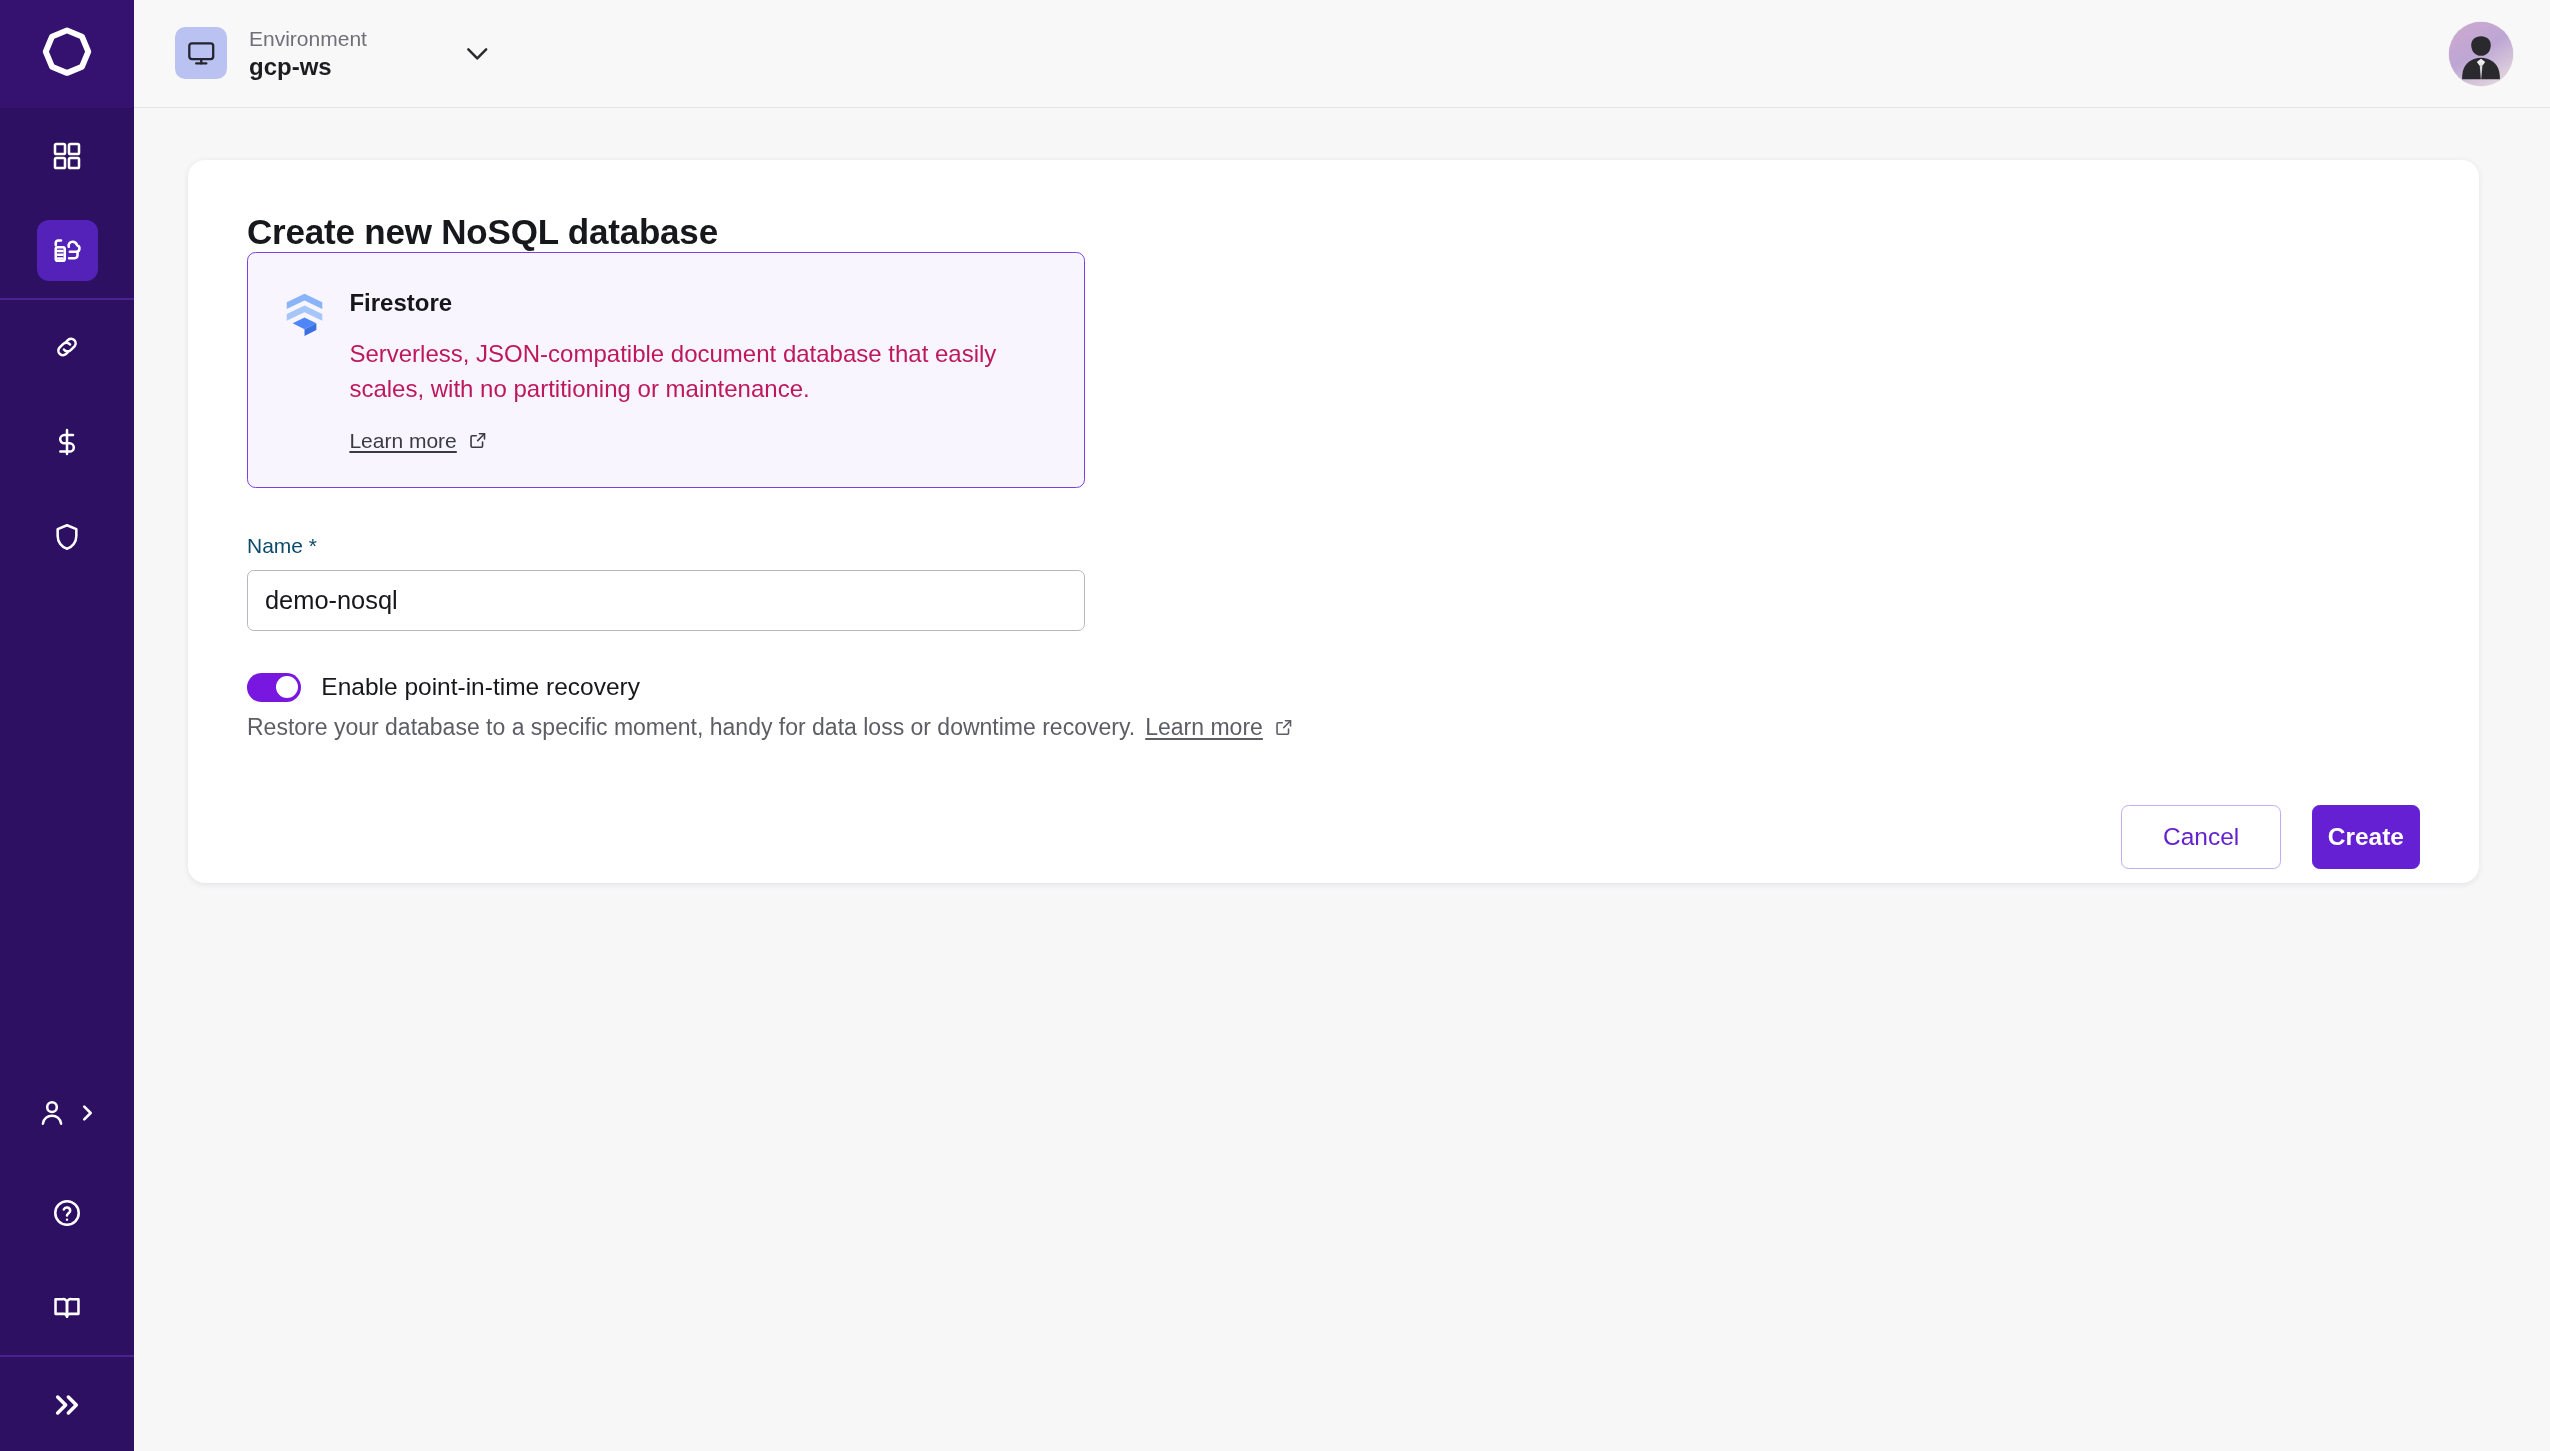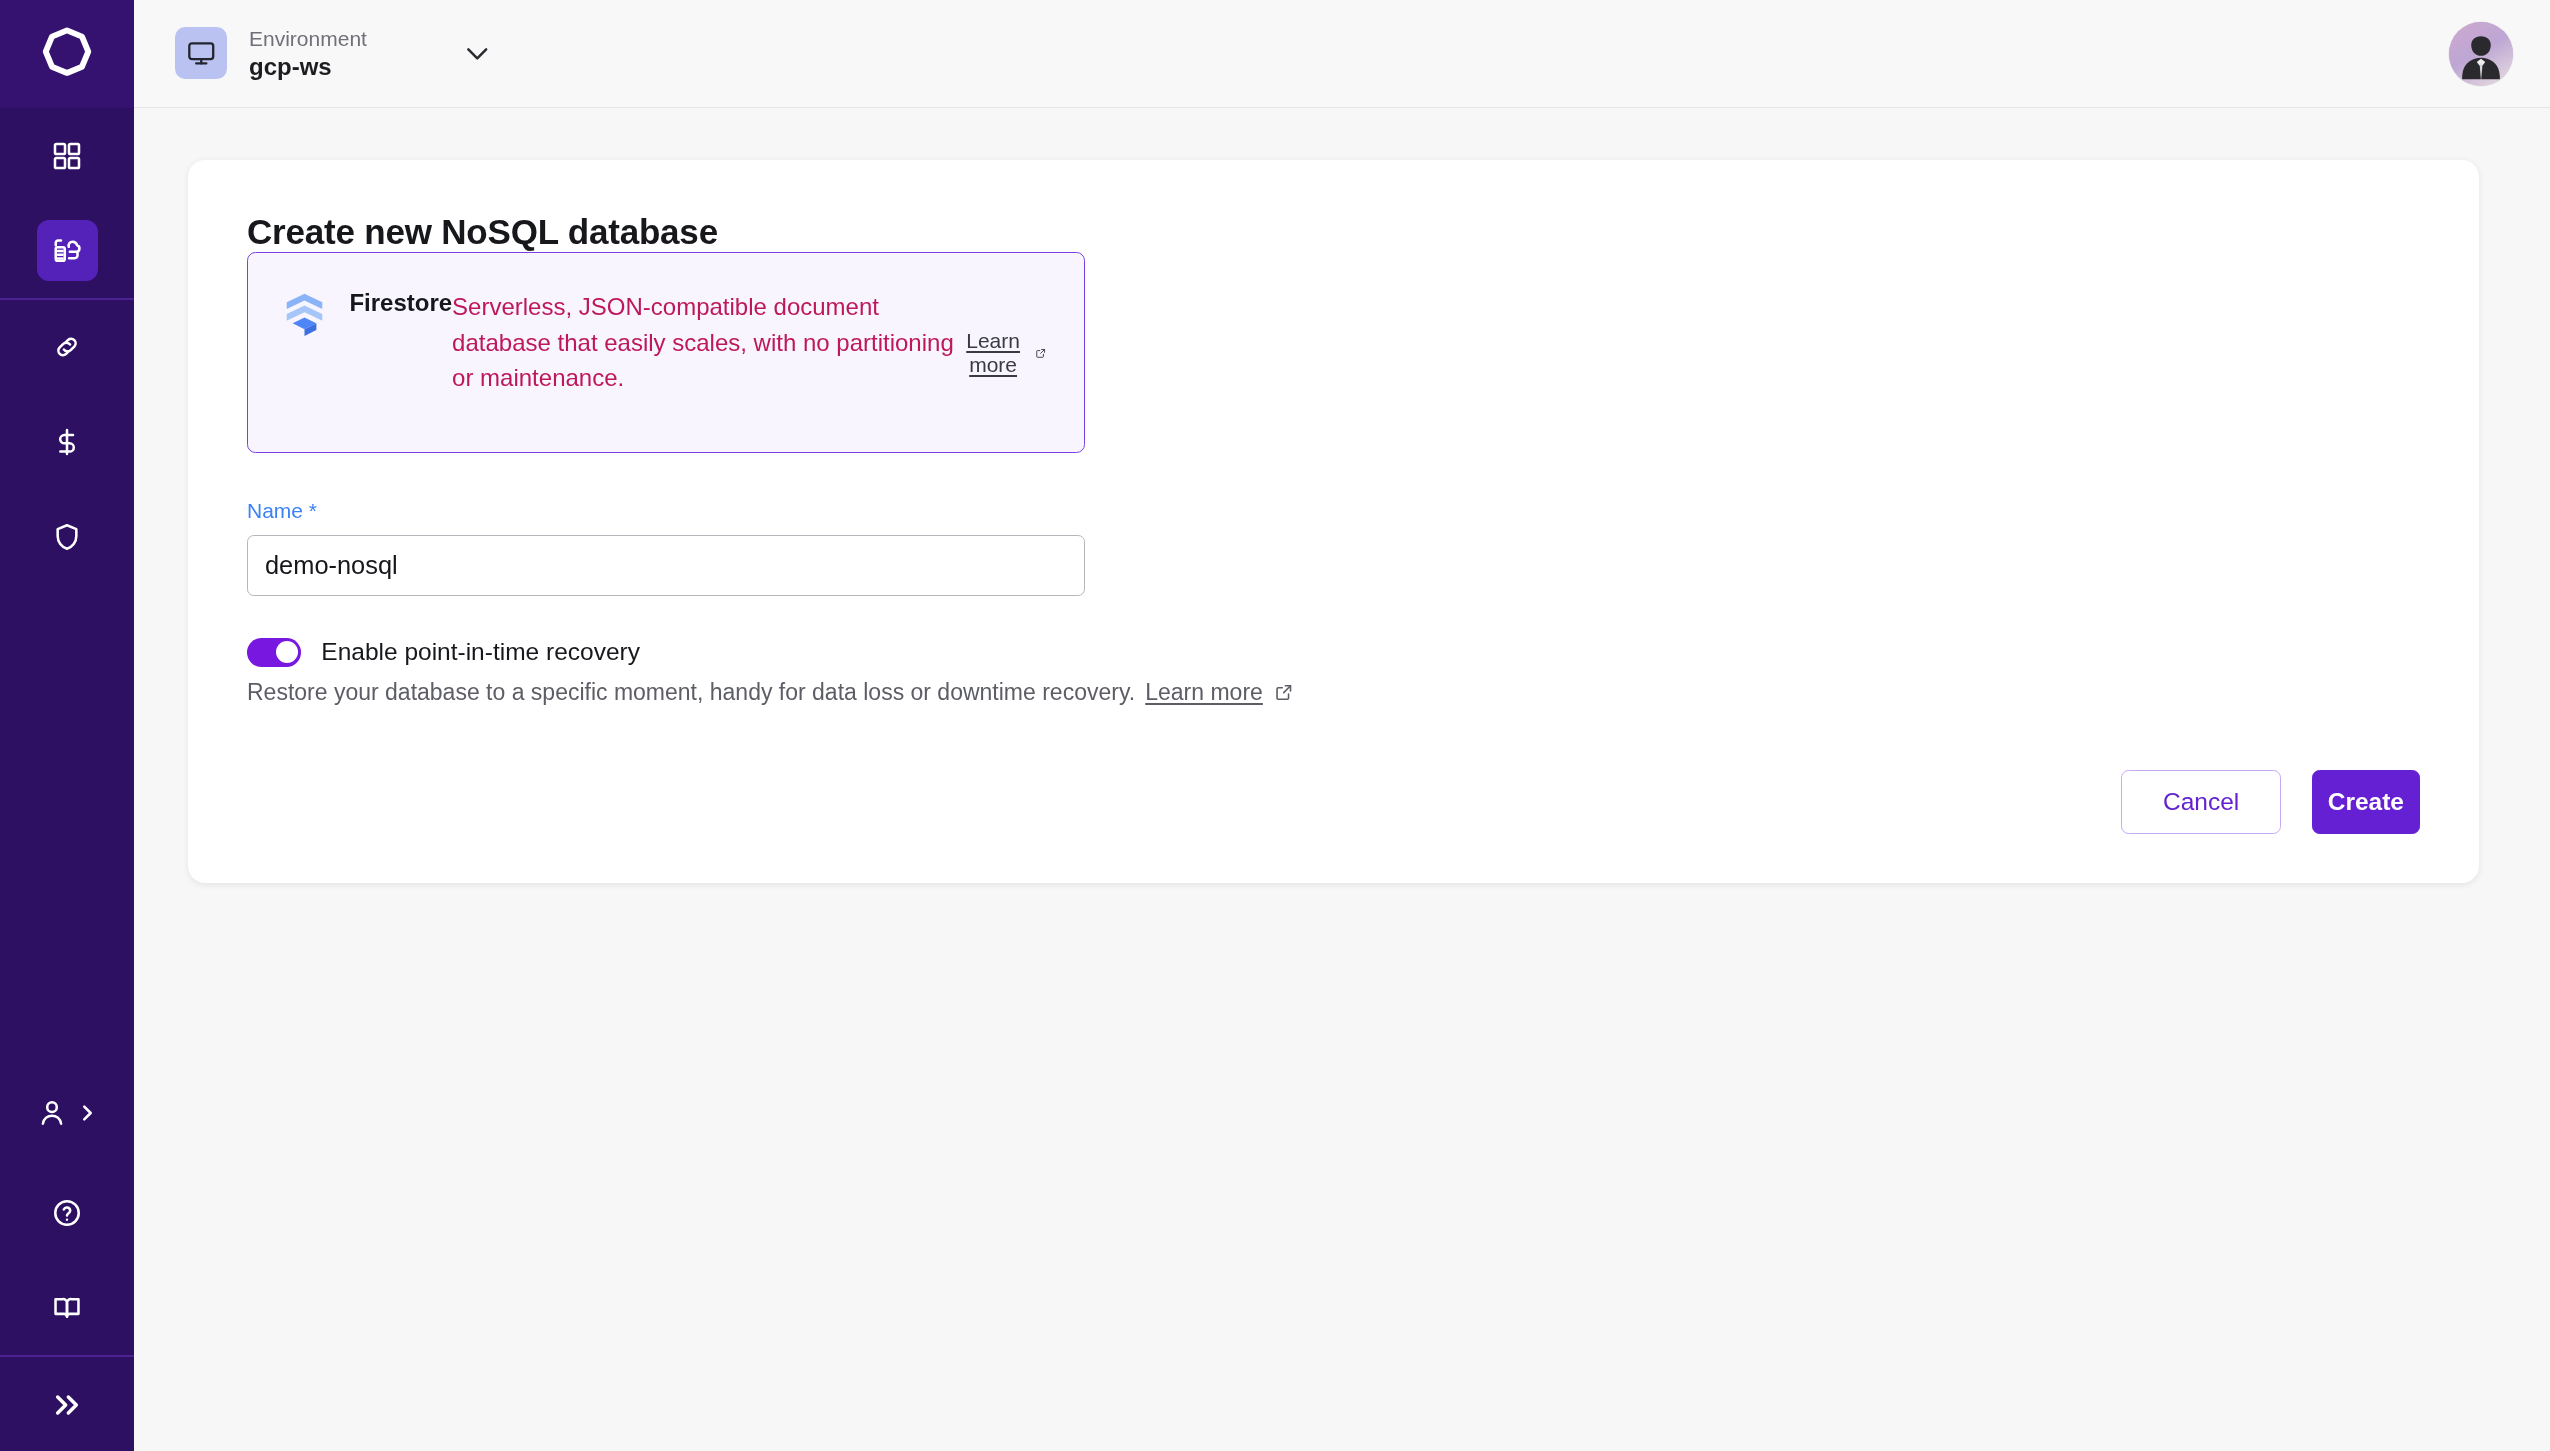--- a/index.html
+++ b/index.html
@@ -172,21 +172,21 @@
     border-radius: 8.5px;
     background: #f8f5ff;
     padding: 36px 37px 34px 37px;
     display: flex;
     gap: 25.4px;
     cursor: pointer;
   }
 
   .product-icon { flex: 0 0 auto; padding-top: 3.4px; }
 
-  .product-body { display: flex; flex-direction: row; }
+  .product-body { display: flex; flex-direction: column; }
 
   .product-name {
     font-size: 24px;
     font-weight: 700;
     color: #16171b;
     margin-bottom: 18.6px;
   }
 
   .product-desc {
     font-size: 24px;
@@ -208,21 +208,21 @@
     color: #3a3b41;
     text-decoration: underline;
     text-underline-offset: 3.4px;
   }
   .link-row svg { display: block; color: #3a3b41; }
 
   
   .field { margin-top: 46px; width: 838px; }
   .field-label {
     font-size: 21px;
-    color: #3b82f6;
+    color: #0c4a6e;
     margin-bottom: 12px;
   }
   .text-input {
     width: 838px;
     height: 61px;
     border: 1.7px solid #b6b7bd;
     border-radius: 6.8px;
     background: #ffffff;
     font-family: "Liberation Sans", sans-serif;
     font-size: 25.4px;

